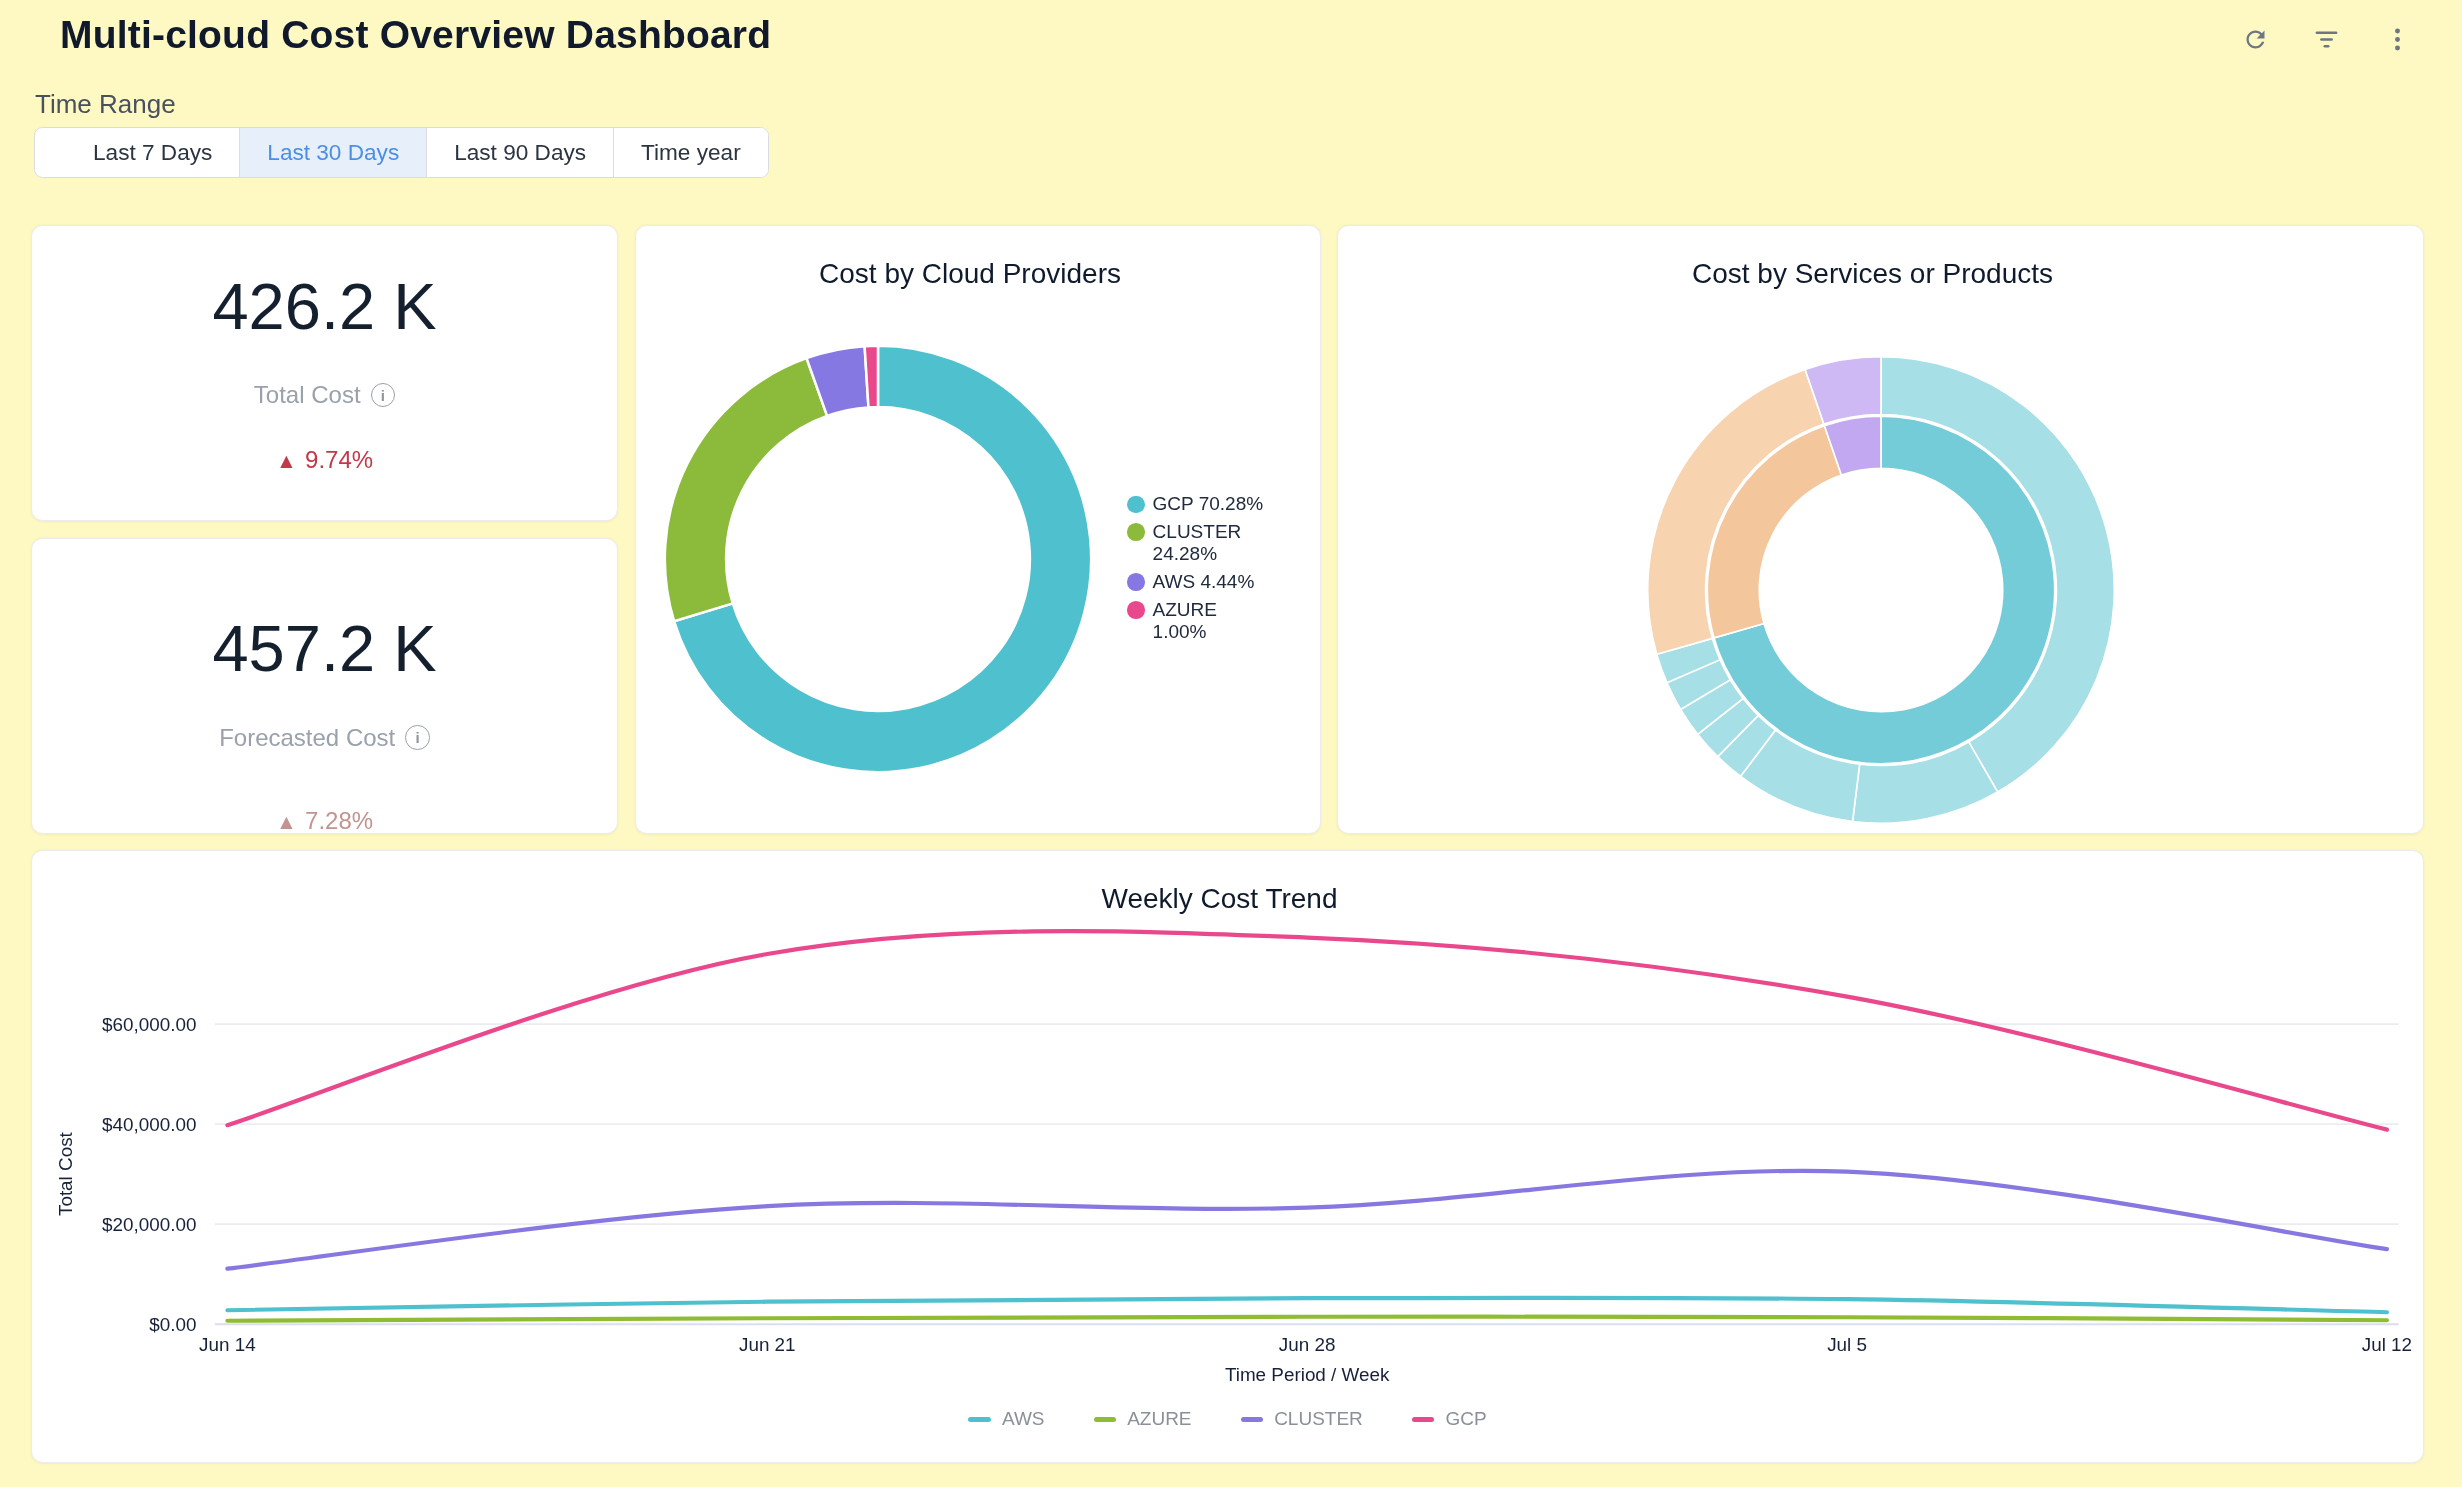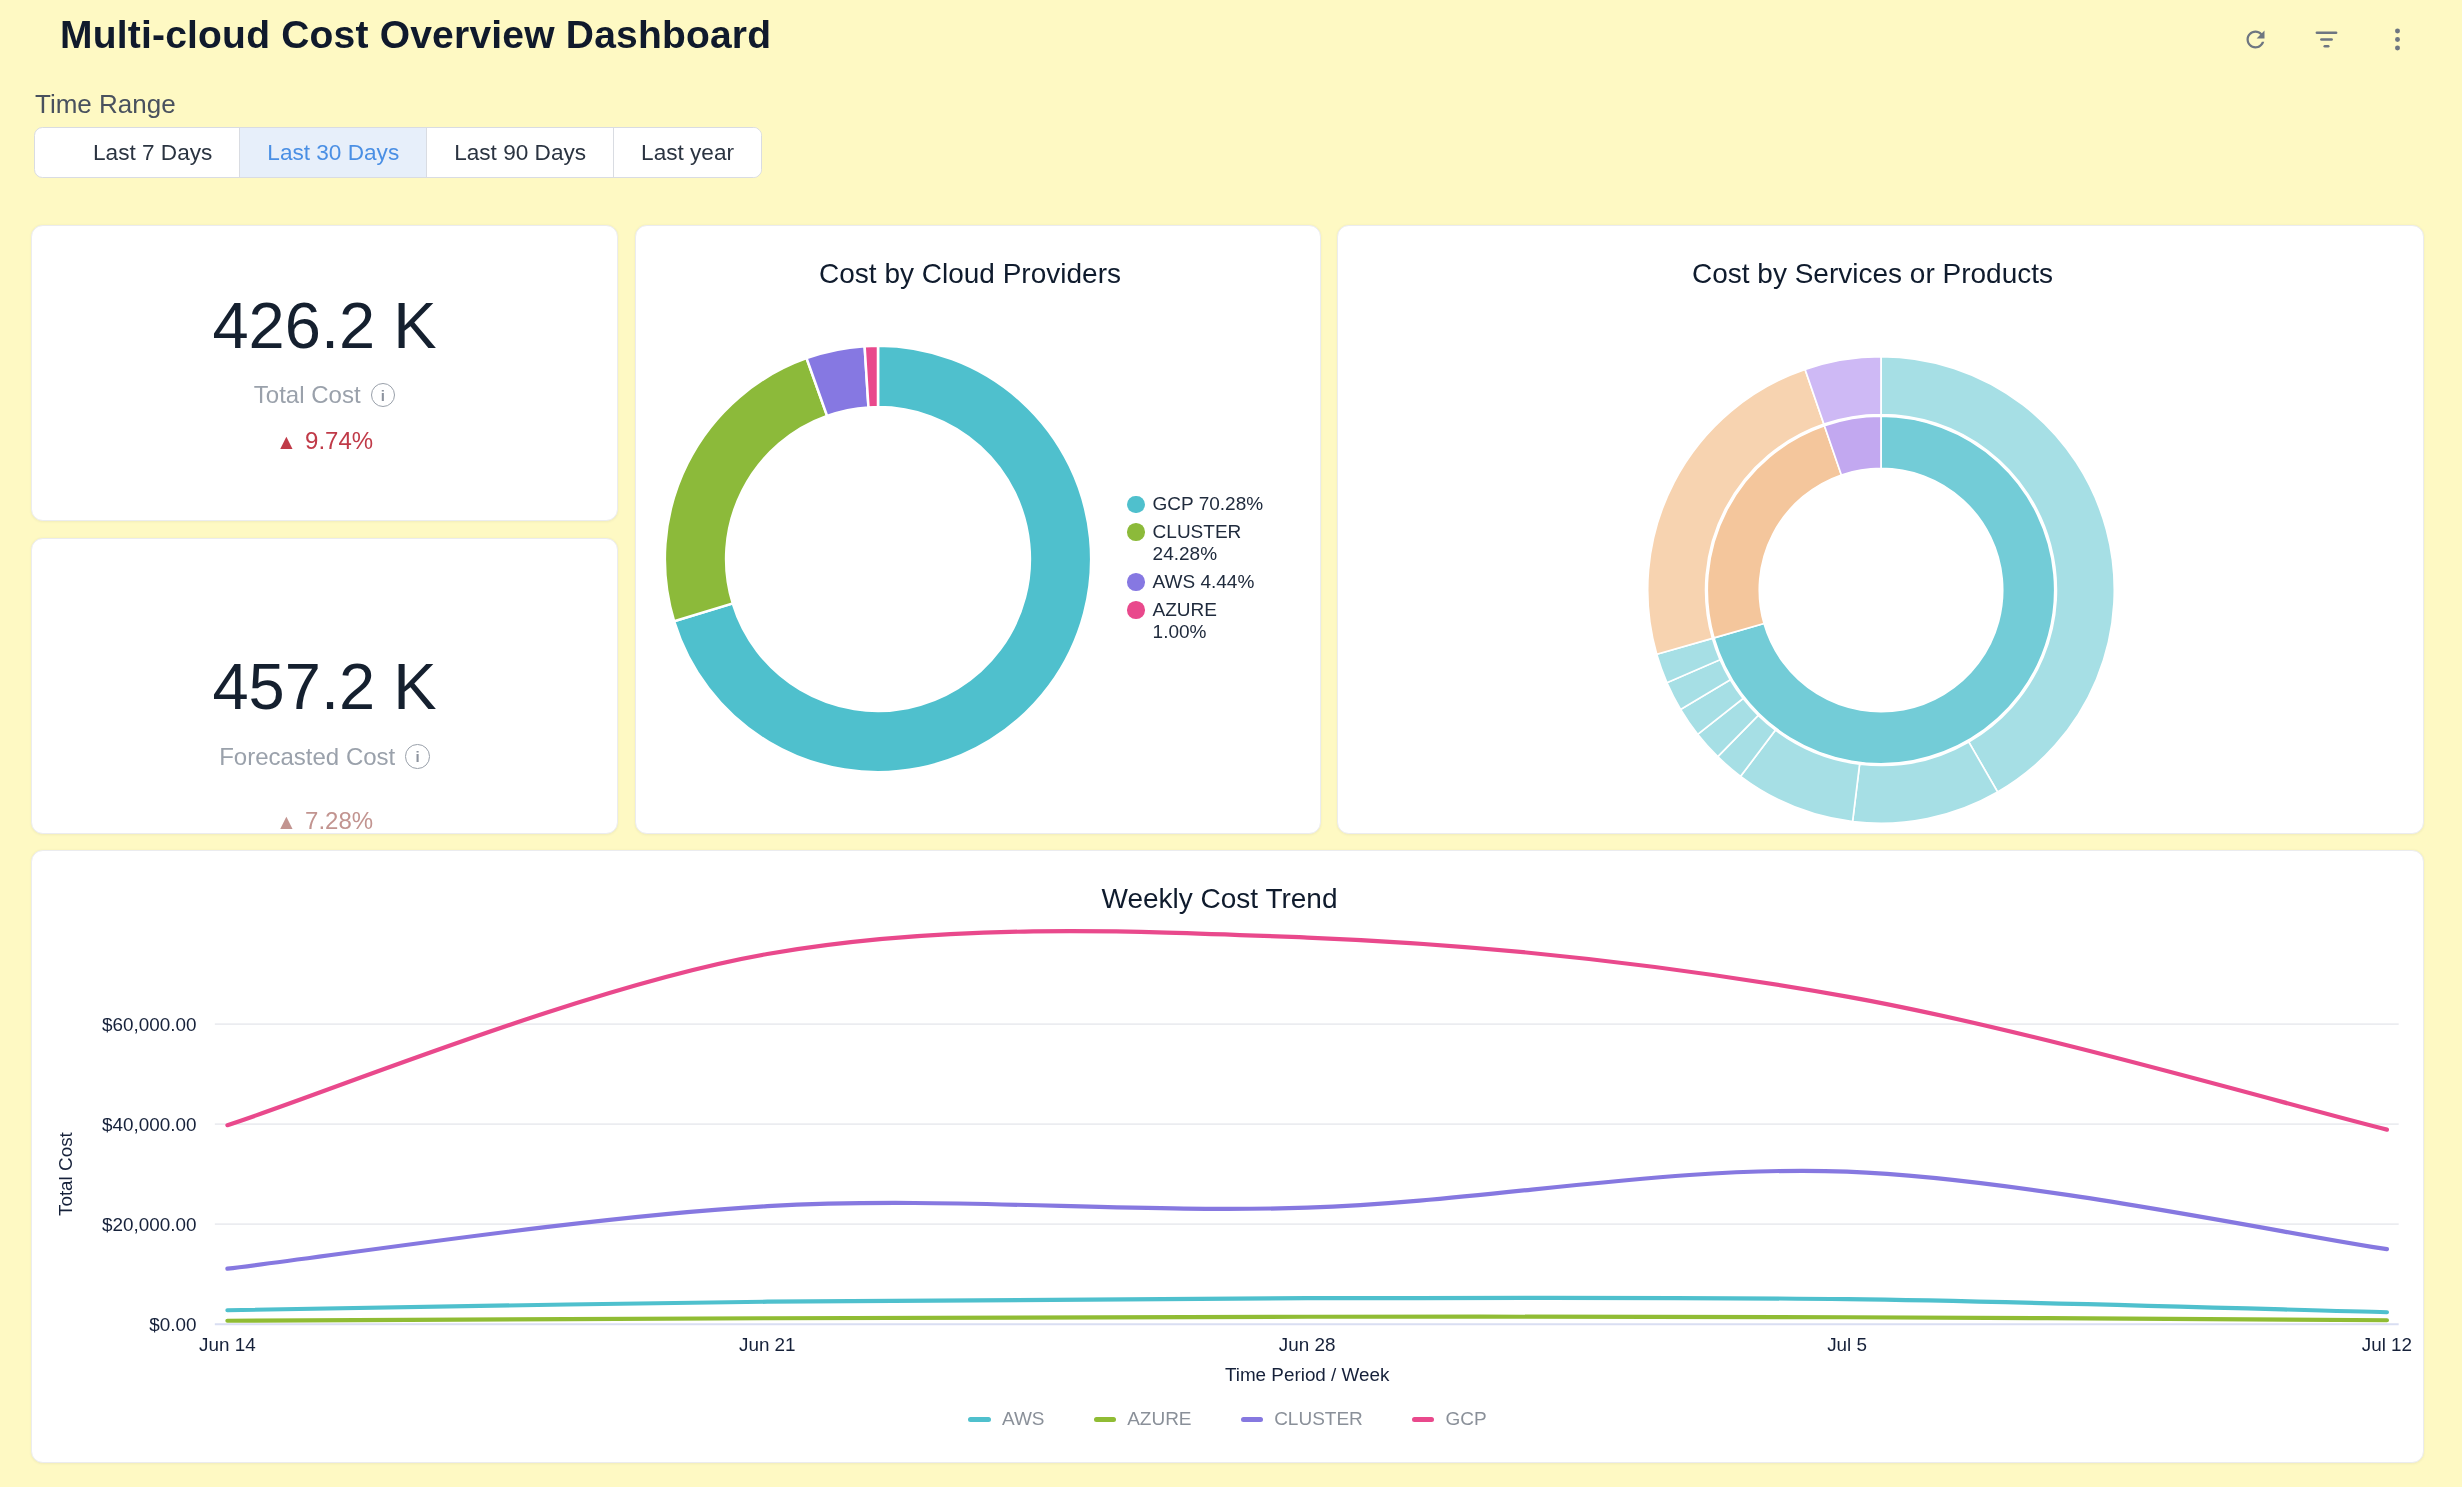--- a/index.html
+++ b/index.html
@@ -25,21 +25,21 @@
 
   
   .card{position:absolute;background:#fff;border:0.8px solid #EBECEF;border-radius:11.7px;
         box-shadow:0 0.8px 2.5px rgba(30,41,59,.06);}
   #kpi-card-1{left:31px;top:225px;width:585px;height:294px;}
   #kpi-card-2{left:31px;top:538px;width:585px;height:294px;justify-content:flex-end;}
   #donut-card{left:635px;top:225px;width:684px;height:607px;}
   #sunburst-card{left:1337px;top:225px;width:1085px;height:607px;}
   #trend-card{left:31px;top:850px;width:2391px;height:611px;}
 
-  .kpi-card{display:flex;flex-direction:column;align-items:center;justify-content:center;}
+  .kpi-card{display:flex;flex-direction:column;align-items:center;justify-content:center;gap:19px;}
   .kpi-value{font-size:65px;font-weight:500;color:#15202F;line-height:1;}
   .kpi-label{margin-top:25px;font-size:24px;color:#9AA1AB;display:flex;align-items:center;gap:10px;line-height:1;}
   .info{width:22.6px;height:22.6px;border:1.7px solid #99A0AA;border-radius:50%;display:inline-flex;
         align-items:center;justify-content:center;font-size:15px;color:#8C939E;font-weight:600;}
   .kpi-delta{margin-top:22px;font-size:24px;font-weight:500;display:flex;align-items:center;gap:8.4px;line-height:1;}
   .kpi-delta .tri{font-size:21px;}
   #kpi-card-2 .kpi-delta{margin-top:40px;}
 
   .chart-title{position:absolute;left:0;right:16px;top:32px;text-align:center;font-size:28px;
                font-weight:500;color:#0F1B2D;}
@@ -86,21 +86,21 @@
       </svg>
     </button>
   </div>
 
   <div class="tr-label">Time Range</div>
 
   <div class="btn-group">
     <button>Last 7 Days</button>
     <button class="selected">Last 30 Days</button>
     <button>Last 90 Days</button>
-    <button>Last year</button>
+    <button>Time year</button>
   </div>
 
   <div class="card kpi-card" id="kpi-card-1">
     <div class="kpi-value">426.2 K</div>
     <div class="kpi-label">
       <span>Total Cost</span>
       <span class="info">i</span>
     </div>
     <div class="kpi-delta" style="color: rgb(192, 58, 72);">
       <span class="tri">▲</span>

